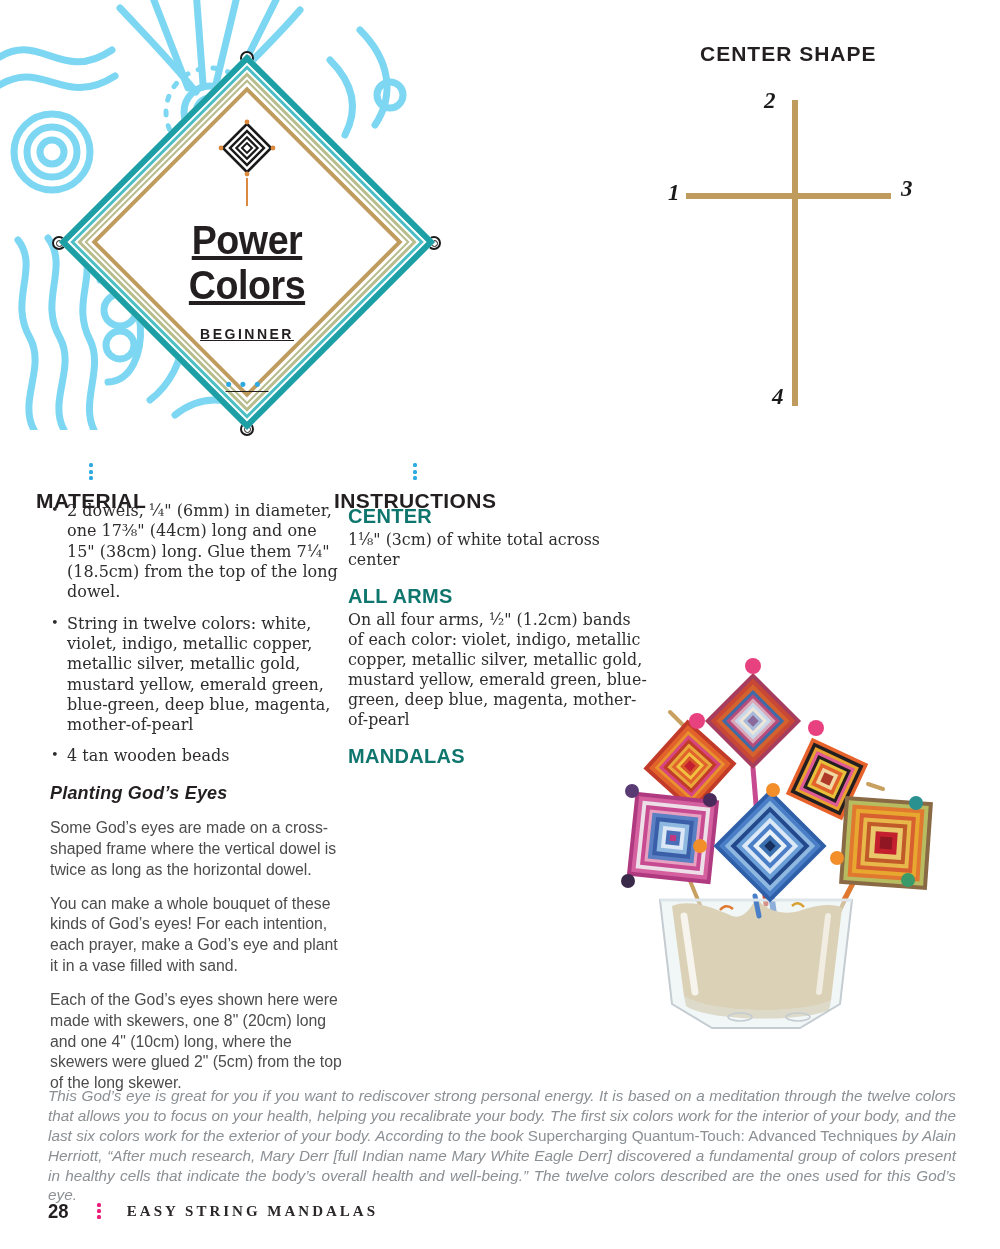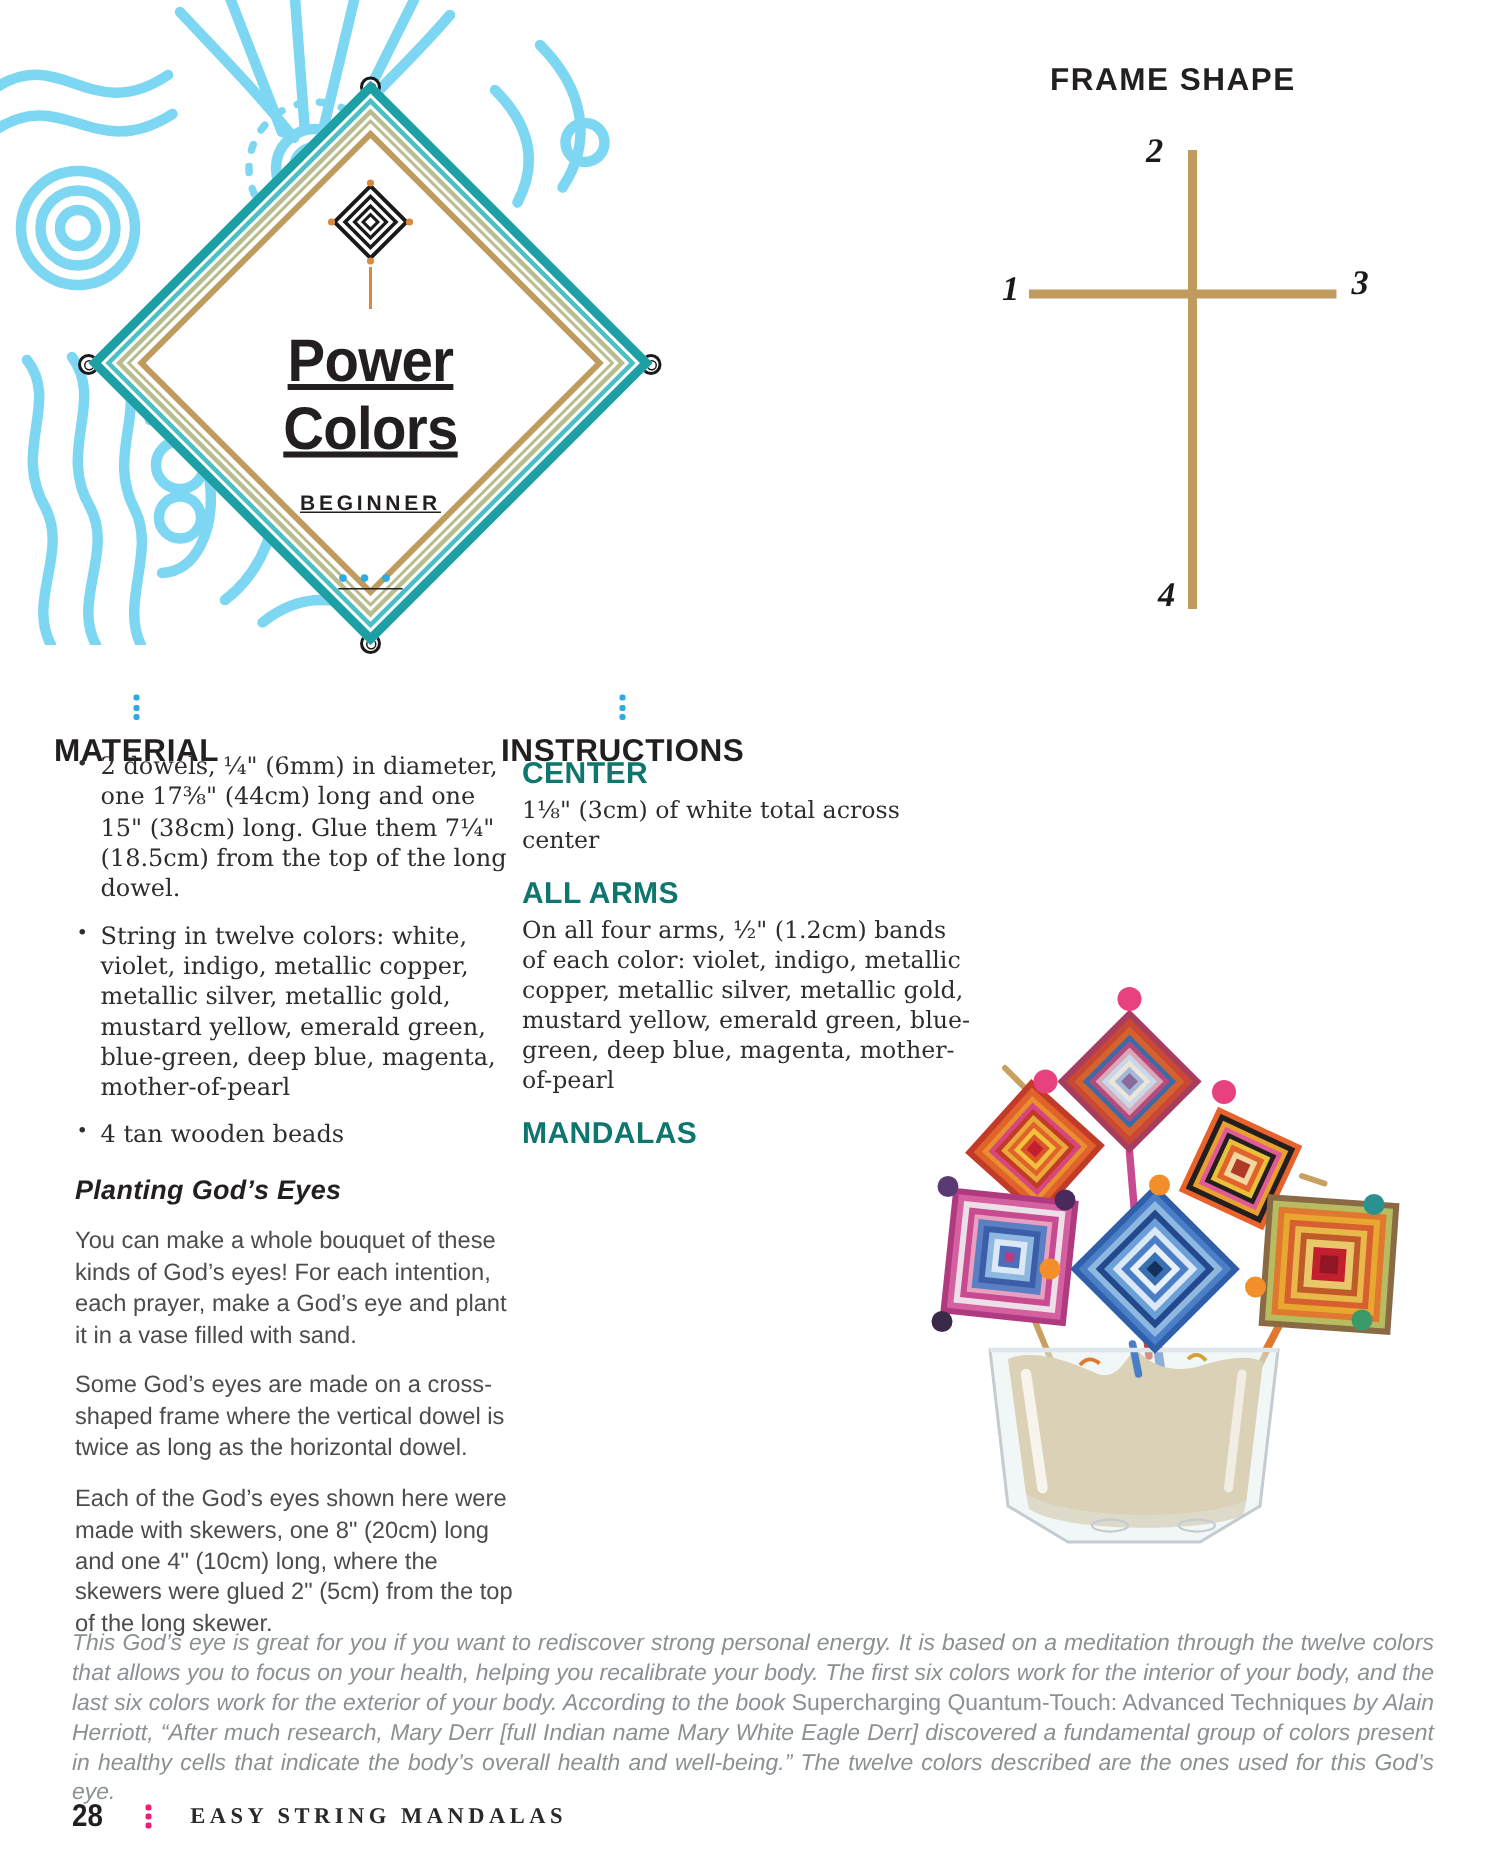--- a/index.html
+++ b/index.html
@@ -143,21 +143,21 @@
       <circle cx="-26" cy="0" r="2.4" fill="#D98A3F"></circle>
       <circle cx="0" cy="26" r="2.4" fill="#D98A3F"></circle>
     </g>
     <line x1="29" y1="60" x2="29" y2="88" stroke="#D98A3F" stroke-width="2"></line>
   </svg>
   <div class="badge-title">Power Colors</div>
   <div class="badge-level">BEGINNER</div>
   <div class="badge-dots">•••</div>
 </div>
 
-<div class="frame-title">FRAME SHAPE</div>
+<div class="frame-title">CENTER SHAPE</div>
 <div class="frame-vline"></div>
 <div class="frame-hline"></div>
 <span class="frame-label" style="left:668px;top:180px;">1</span>
 <span class="frame-label" style="left:764px;top:88px;">2</span>
 <span class="frame-label" style="left:901px;top:176px;">3</span>
 <span class="frame-label" style="left:772px;top:384px;">4</span>
 
 <div class="section-heading" style="left:36px;top:463px;">
   <span class="colon-dots">
       <i></i>
@@ -166,22 +166,22 @@
     </span>
   <h2>MATERIAL</h2>
 </div>
 <ul class="materials">
   <li>2 dowels, ¼" (6mm) in diameter, one 17⅜" (44cm) long and one 15" (38cm) long. Glue them 7¼" (18.5cm) from the top of the long dowel.</li>
   <li>String in twelve colors: white, violet, indigo, metallic copper, metallic silver, metallic gold, mustard yellow, emerald green, blue-green, deep blue, magenta, mother-of-pearl</li>
   <li>4 tan wooden beads</li>
 </ul>
 <div class="planting-heading">Planting God’s Eyes</div>
 <div class="planting">
+  <p>Some God’s eyes are made on a cross-shaped frame where the vertical dowel is twice as long as the horizontal dowel.</p>
   <p>You can make a whole bouquet of these kinds of God’s eyes! For each intention, each prayer, make a God’s eye and plant it in a vase filled with sand.</p>
-  <p>Some God’s eyes are made on a cross-shaped frame where the vertical dowel is twice as long as the horizontal dowel.</p>
   <p>Each of the God’s eyes shown here were made with skewers, one 8" (20cm) long and one 4" (10cm) long, where the skewers were glued 2" (5cm) from the top of the long skewer.</p>
 </div>
 
 <div class="section-heading" style="left:334px;top:463px;text-align:center;">
   <span class="colon-dots">
       <i></i>
       <i></i>
       <i></i>
     </span>
   <h2>INSTRUCTIONS</h2>

